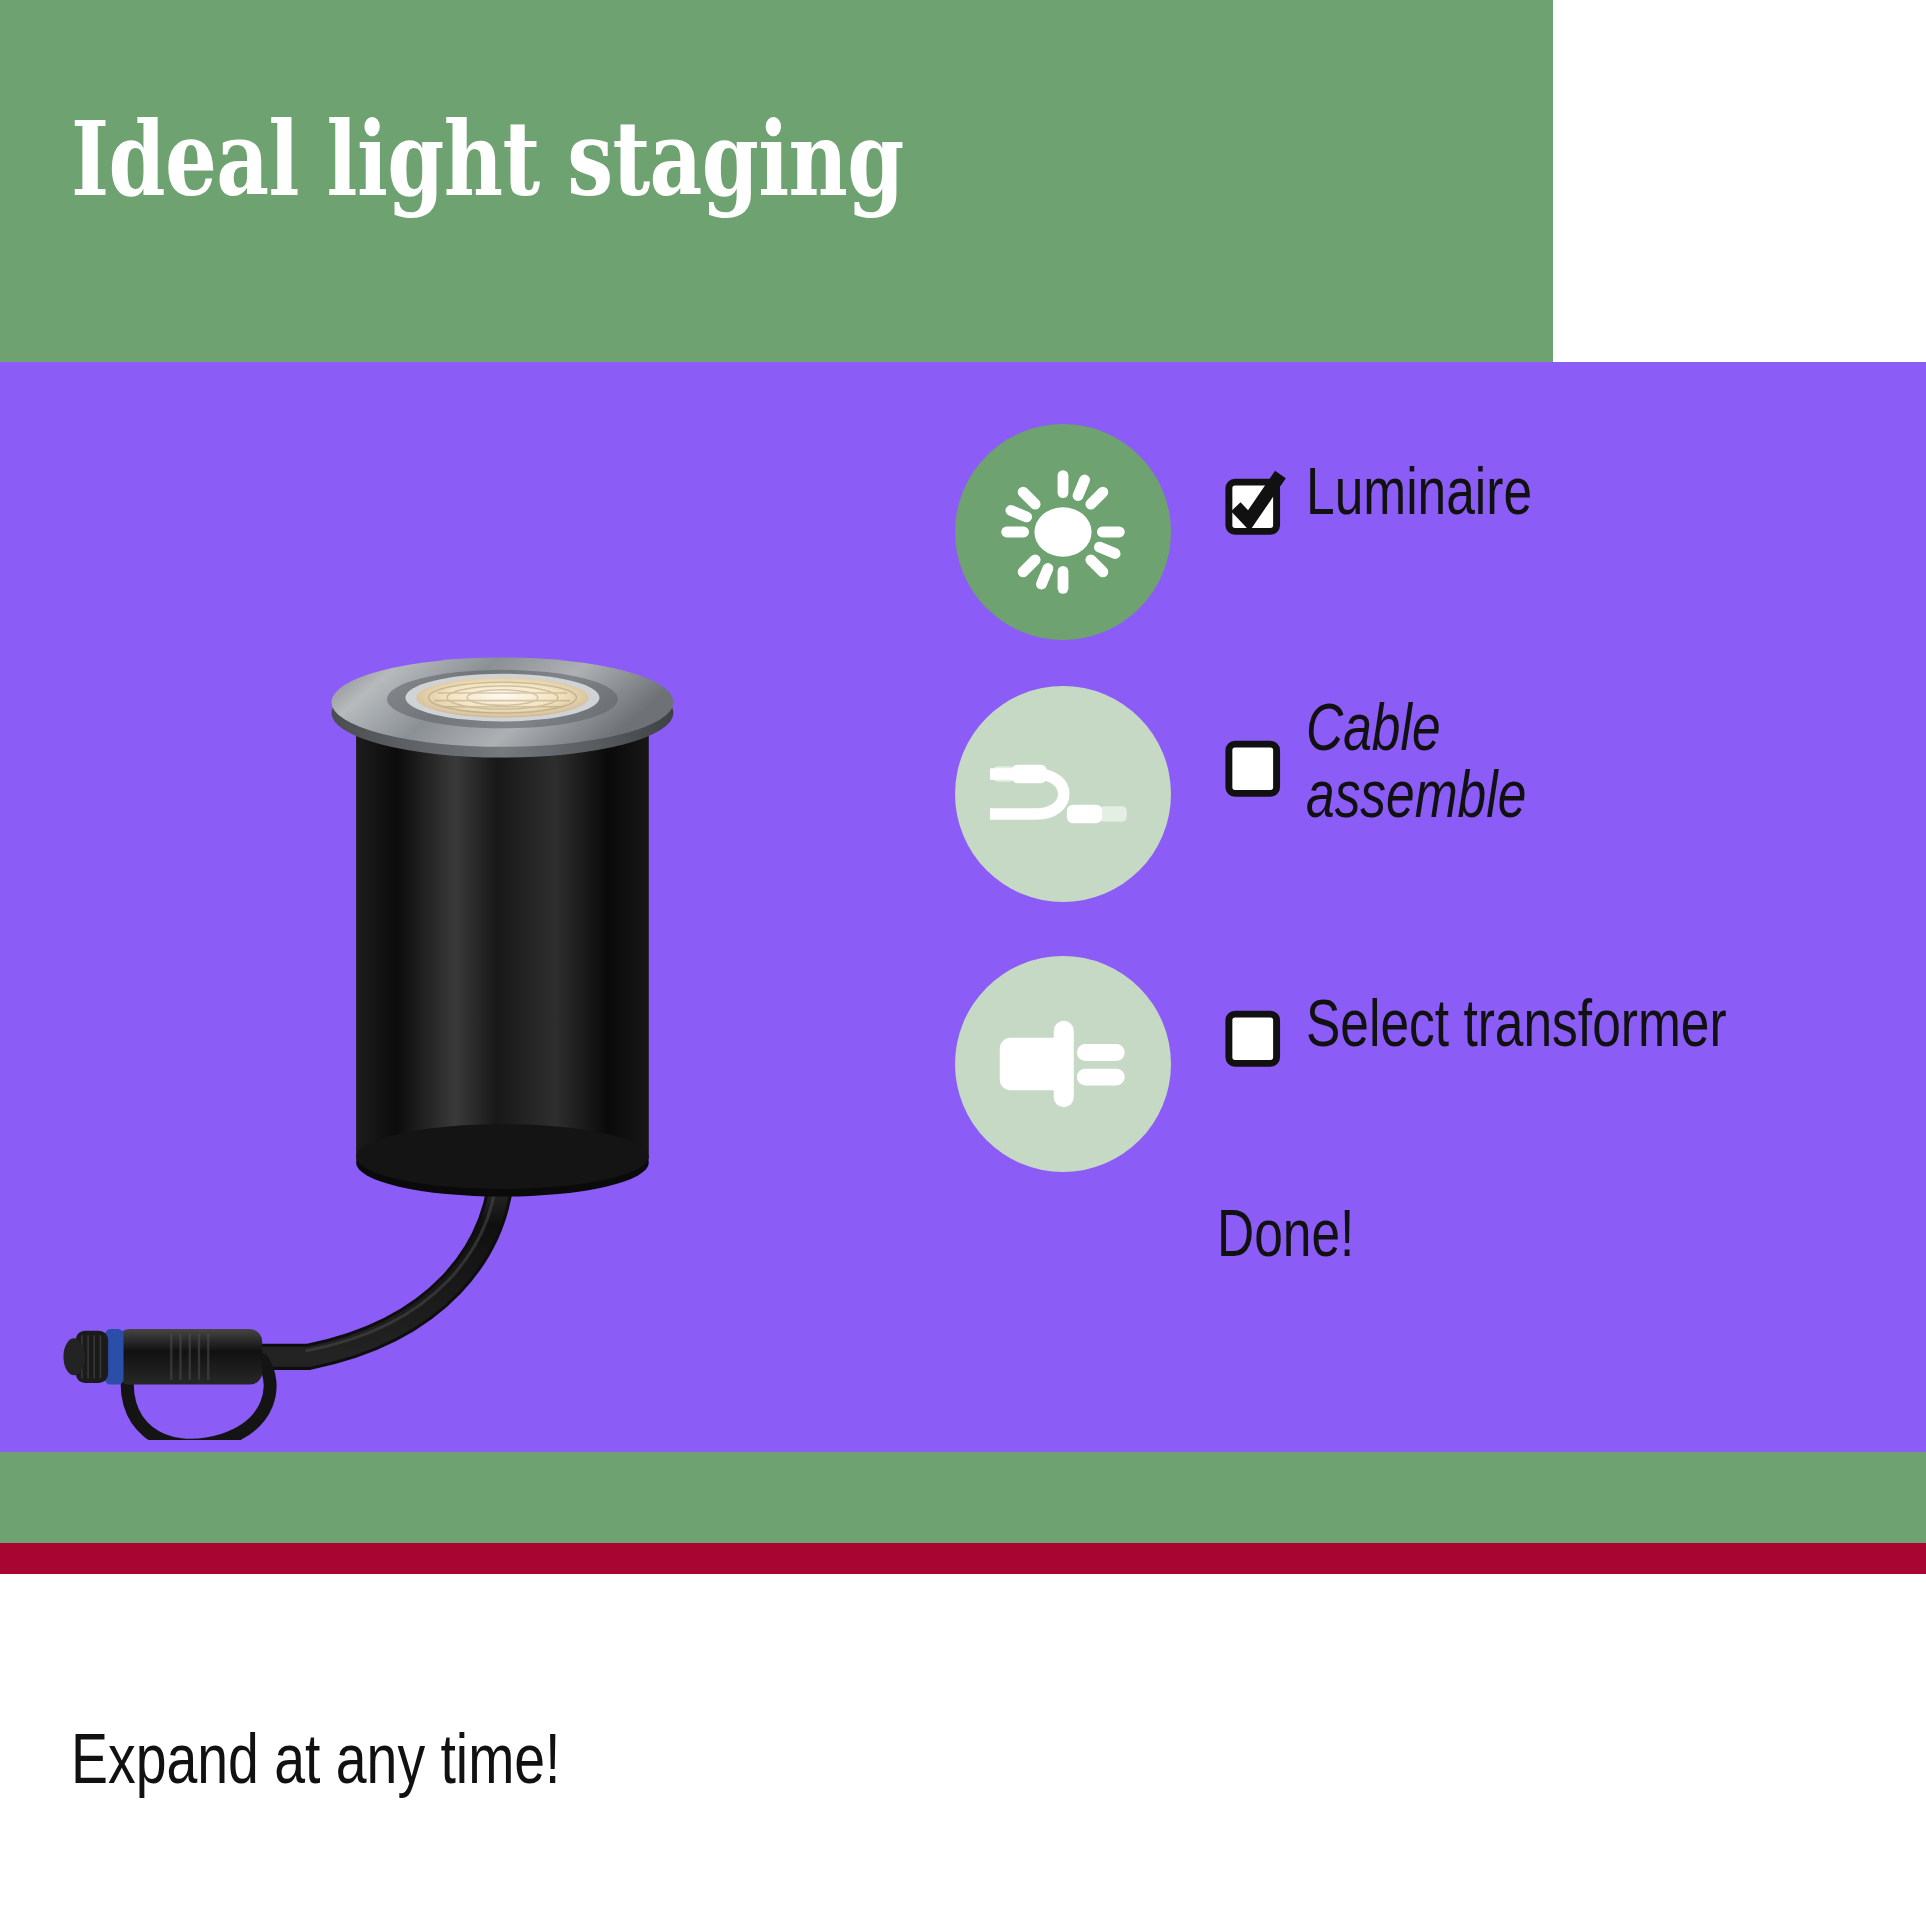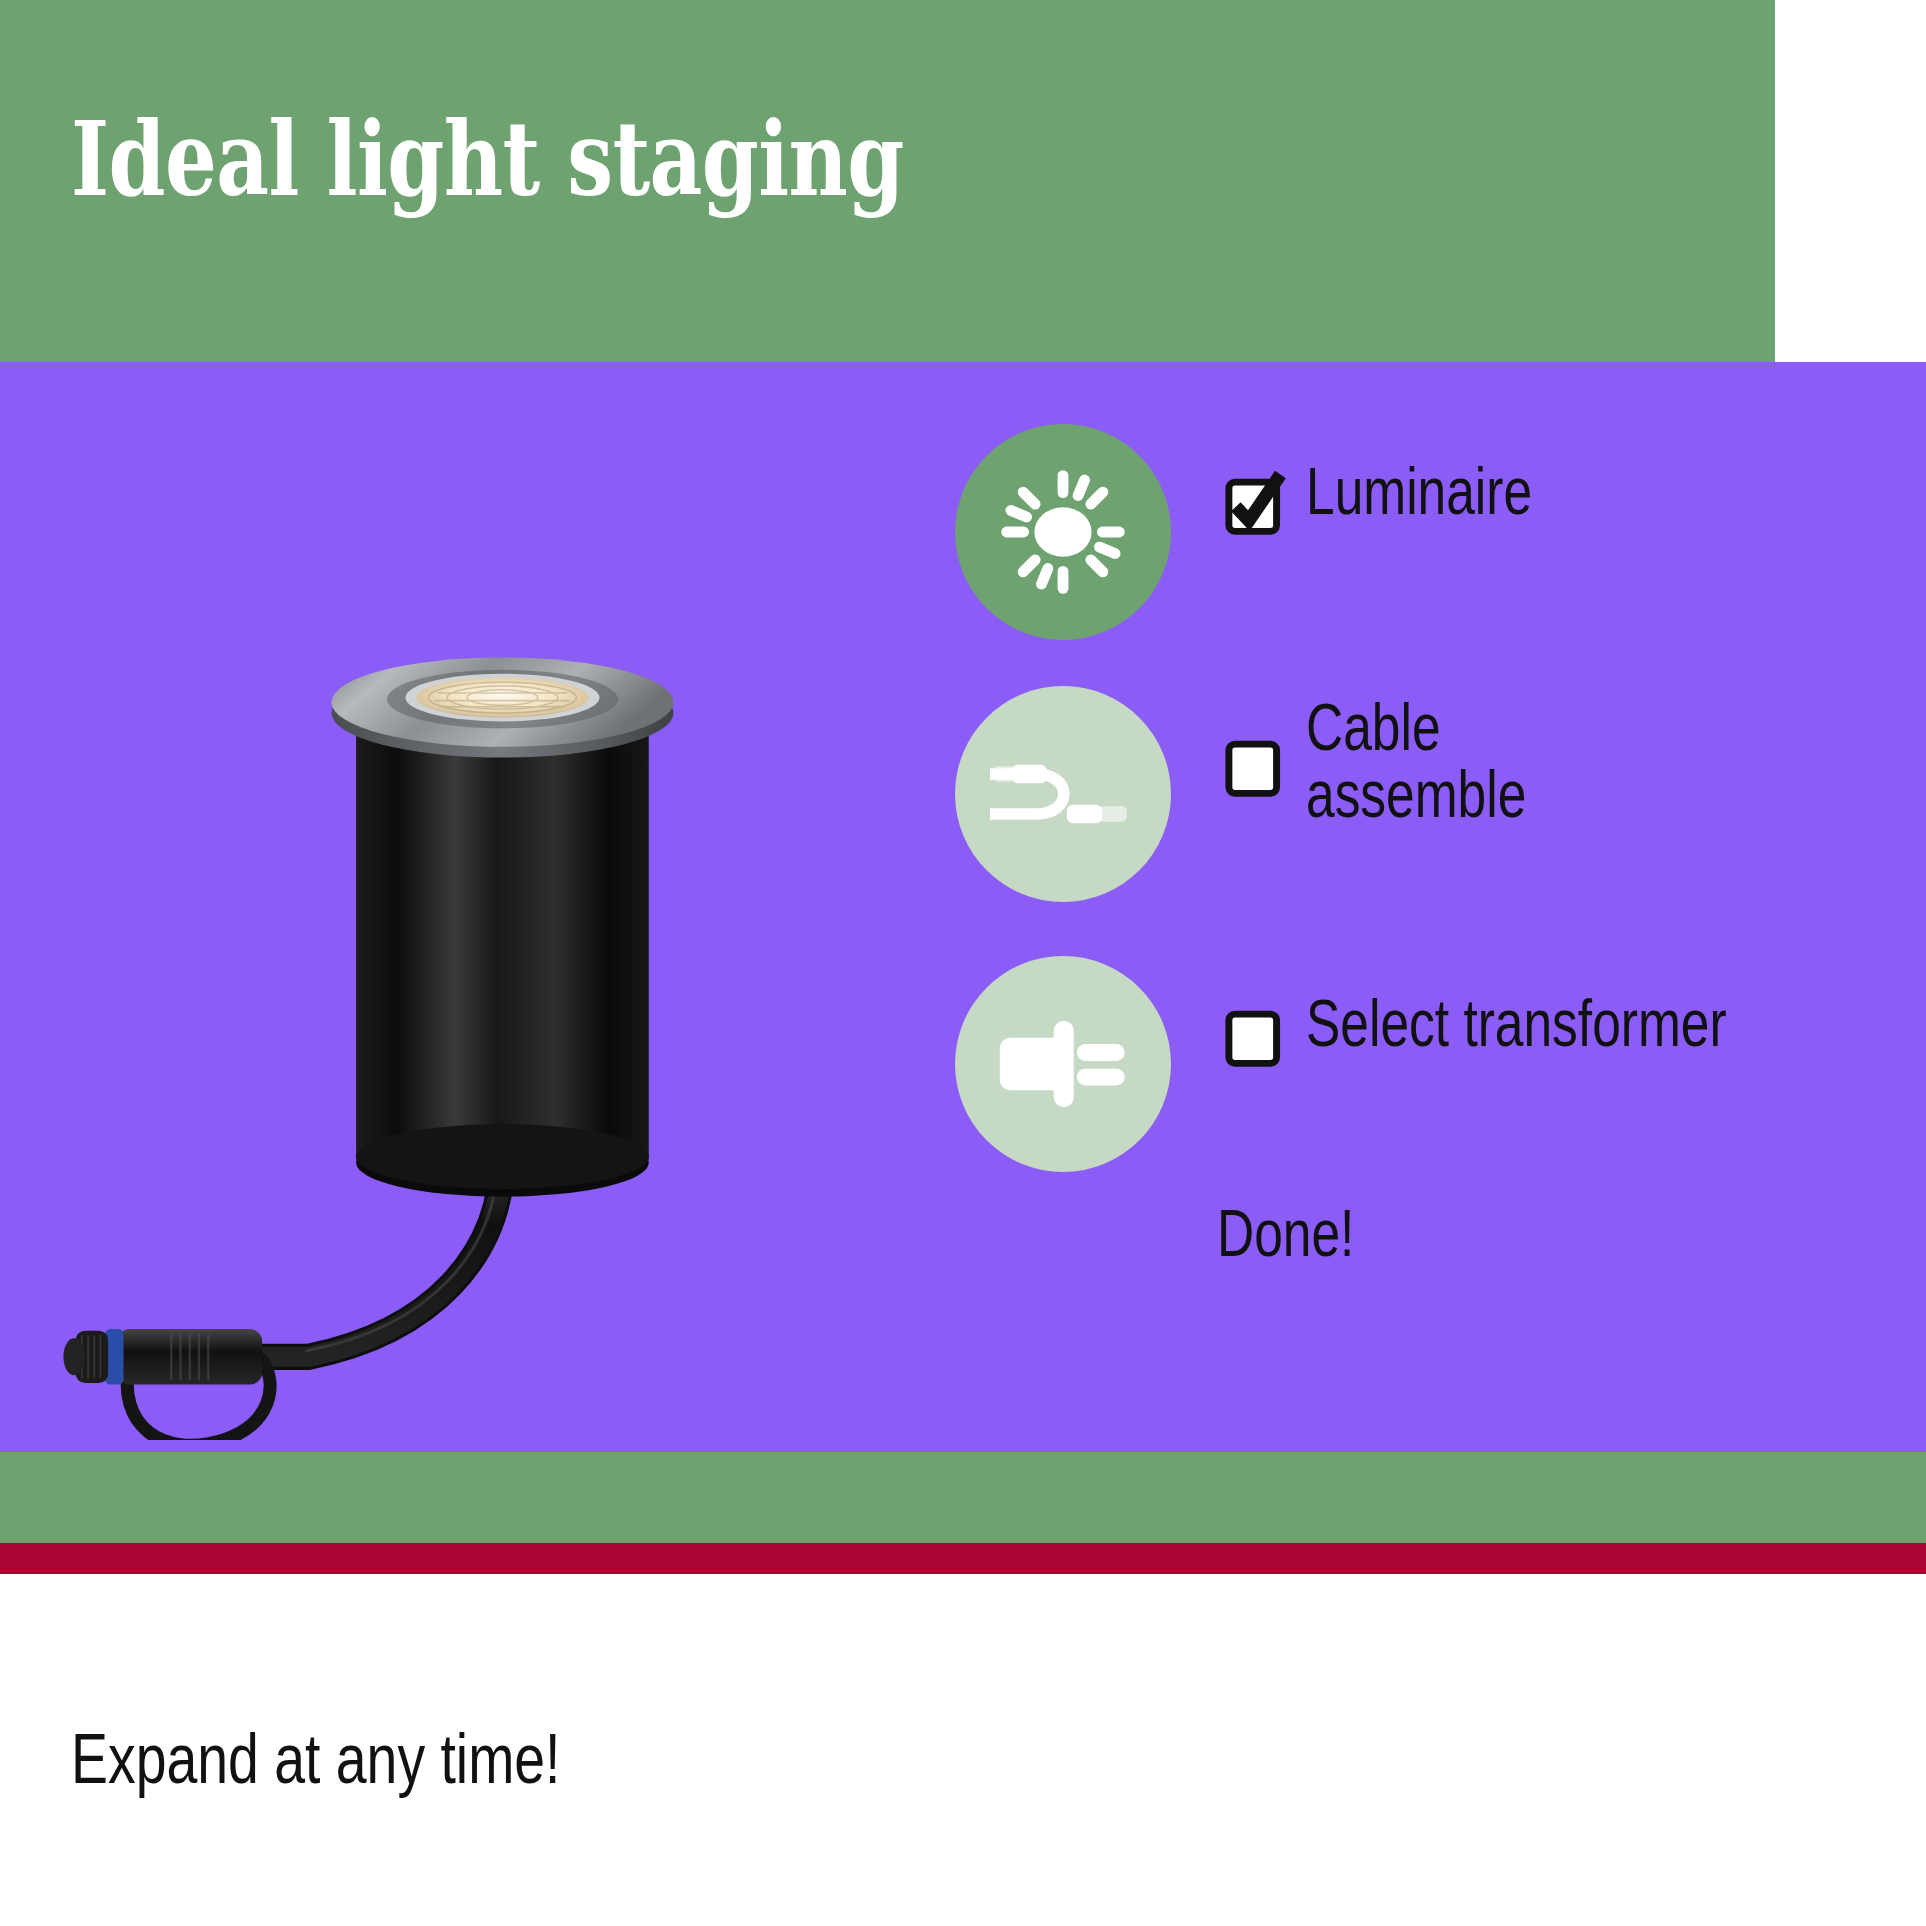--- a/index.html
+++ b/index.html
@@ -13,21 +13,21 @@
     position: relative;
     overflow: hidden;
     font-family: "Liberation Sans", sans-serif;
   }
 
   
   .header-band {
     position: absolute;
     left: 0;
     top: 0;
-    width: 1775px;
+    width: 1553px;
     height: 362px;
     background: #6FA271;
   }
   .header-title {
     position: absolute;
     left: 71px;
     top: 108px;
     font-family: "DejaVu Serif", serif;
     font-weight: bold;
     font-size: 102px;
@@ -63,21 +63,21 @@
     position: absolute;
     left: 955px;
     top: 62px;
     width: 971px;
   }
   .check-row {
     position: relative;
     height: 247px;
   }
   .check-row.row-1 { height: 262px; }
-  .check-row.row-2 { height: 270px; }
+  .check-row.row-2 { height: 270px; font-style: italic; }
   .check-row.row-3 { height: 254px; }
 
   .icon-circle {
     position: absolute;
     left: 0;
     top: 0;
     width: 216px;
     height: 216px;
     border-radius: 50%;
   }

